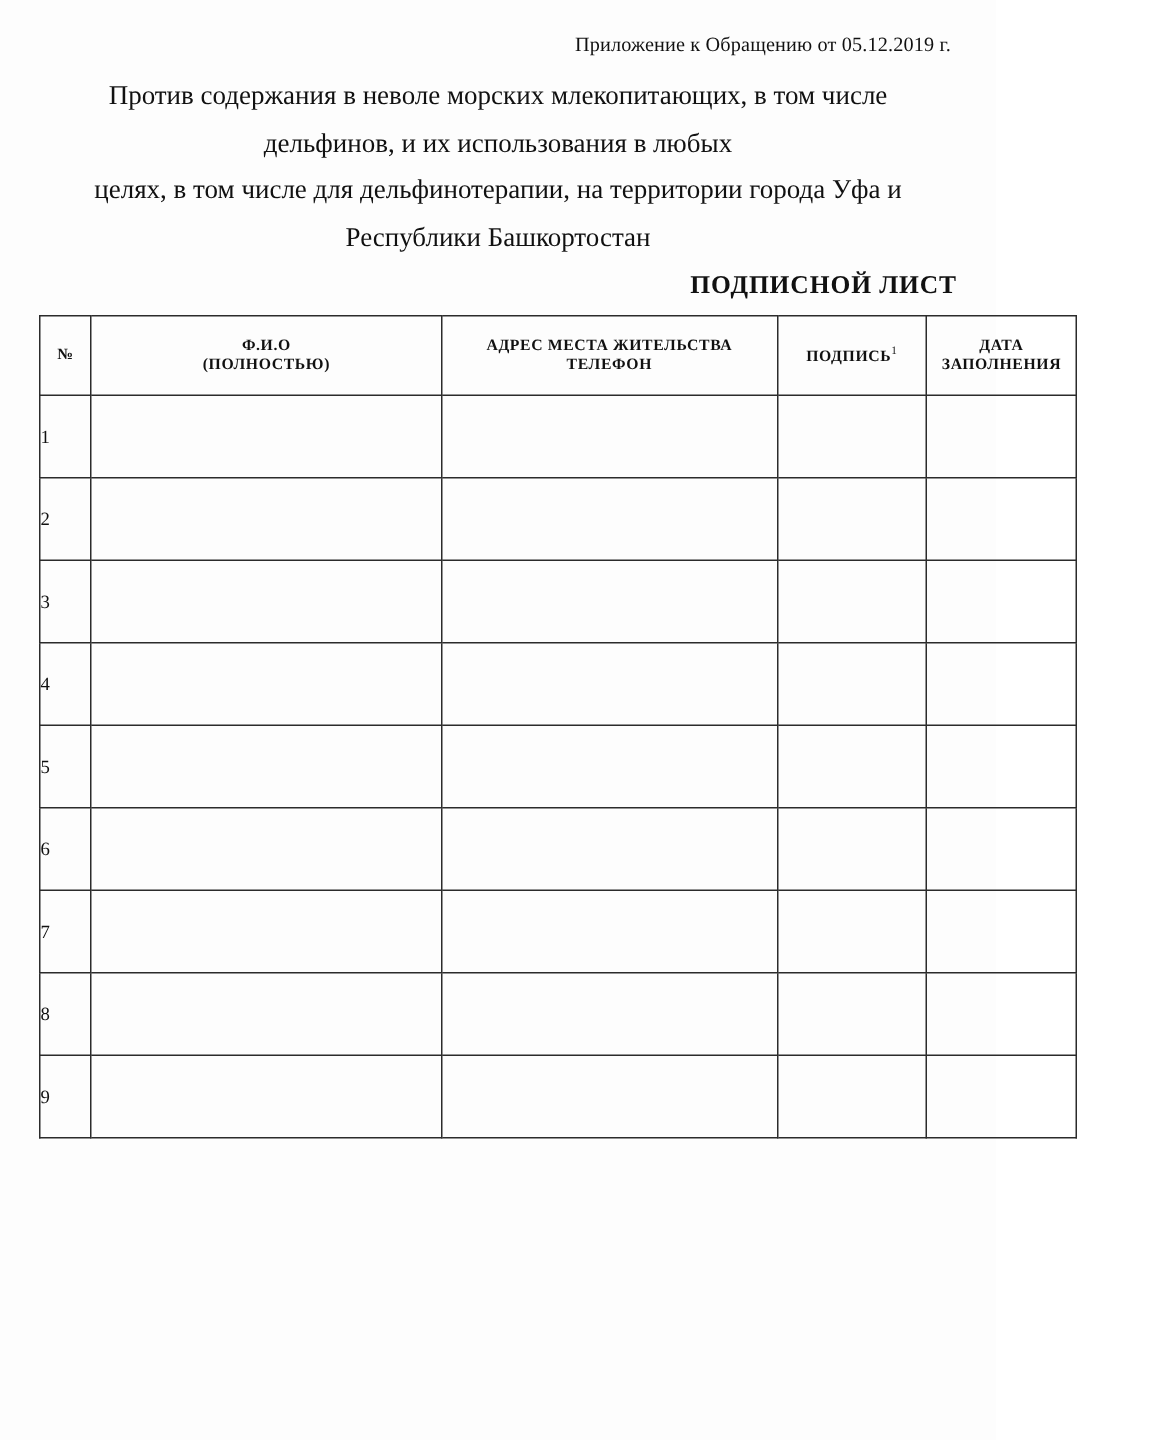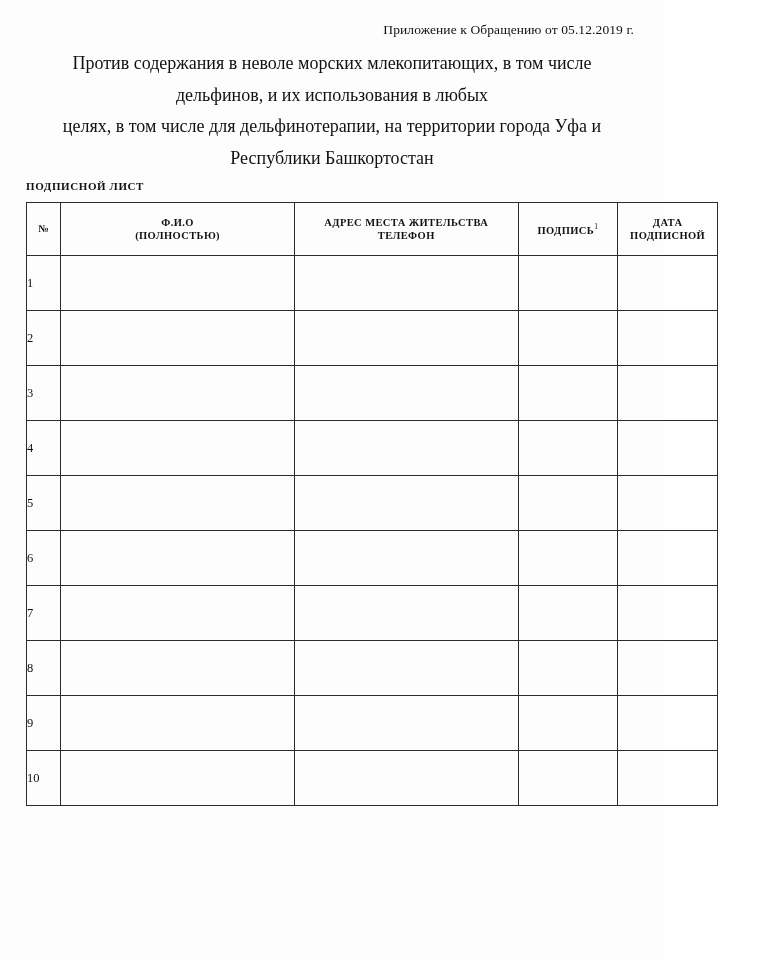--- a/index.html
+++ b/index.html
@@ -28,22 +28,22 @@
     letter-spacing: 0.1px;
     margin: 4px 4px 10px 0;
   }
   .intro {
     text-align: center;
     font-size: 18px;
     line-height: 1.75;
     margin: 0 10px 6px 10px;
   }
   .doc-title {
-    text-align: left;
-    font-size: 11px;
+    text-align: right;
+    font-size: 17px;
     font-weight: bold;
     letter-spacing: 0.6px;
     margin: 6px 0 10px 0;
   }
   table.signature-table {
     border-collapse: collapse;
     width: 692px;
     margin: 0 auto;
     table-layout: fixed;
   }
@@ -115,21 +115,21 @@
         </th>
         <th>
           <span>АДРЕС МЕСТА ЖИТЕЛЬСТВА</span>
           <span class="hdr-line2">ТЕЛЕФОН</span>
         </th>
         <th>
           <span>ПОДПИСЬ</span><sup class="fn">1</sup>
         </th>
         <th>
           <span>ДАТА</span>
-          <span class="hdr-line2">ПОДПИСНОЙ</span>
+          <span class="hdr-line2">ЗАПОЛНЕНИЯ</span>
         </th>
       </tr>
     </thead>
     <tbody id="table-body">
         <tr>
           <td class="cell-num">1</td>
           <td class="cell-blank"></td>
           <td class="cell-blank"></td>
           <td class="cell-blank"></td>
           <td class="cell-blank"></td>
@@ -183,23 +183,16 @@
           <td class="cell-blank"></td>
           <td class="cell-blank"></td>
         </tr>
         <tr>
           <td class="cell-num">9</td>
           <td class="cell-blank"></td>
           <td class="cell-blank"></td>
           <td class="cell-blank"></td>
           <td class="cell-blank"></td>
         </tr>
-        <tr>
-          <td class="cell-num">10</td>
-          <td class="cell-blank"></td>
-          <td class="cell-blank"></td>
-          <td class="cell-blank"></td>
-          <td class="cell-blank"></td>
-        </tr>
       </tbody>
   </table>
 
 </div>
 
 </body></html>

